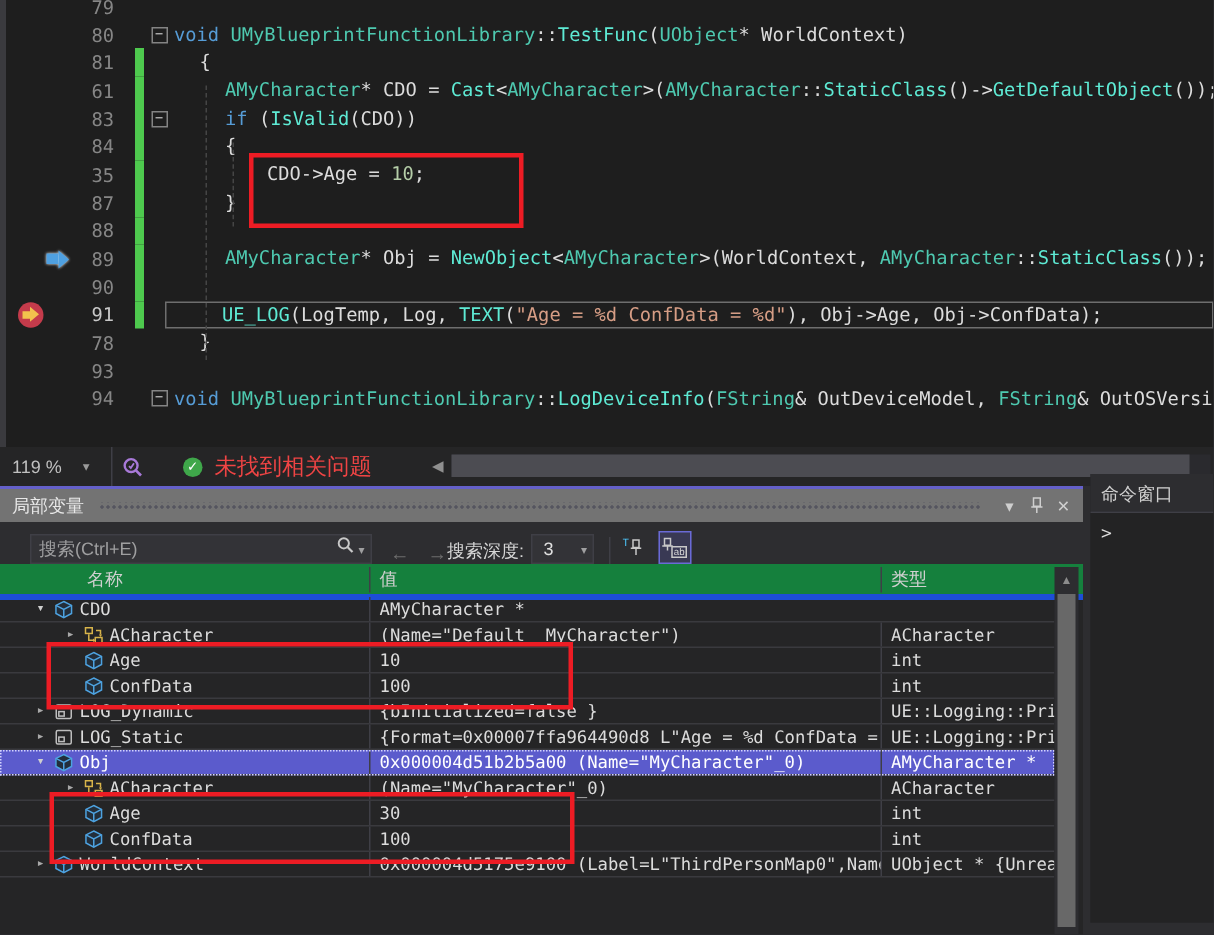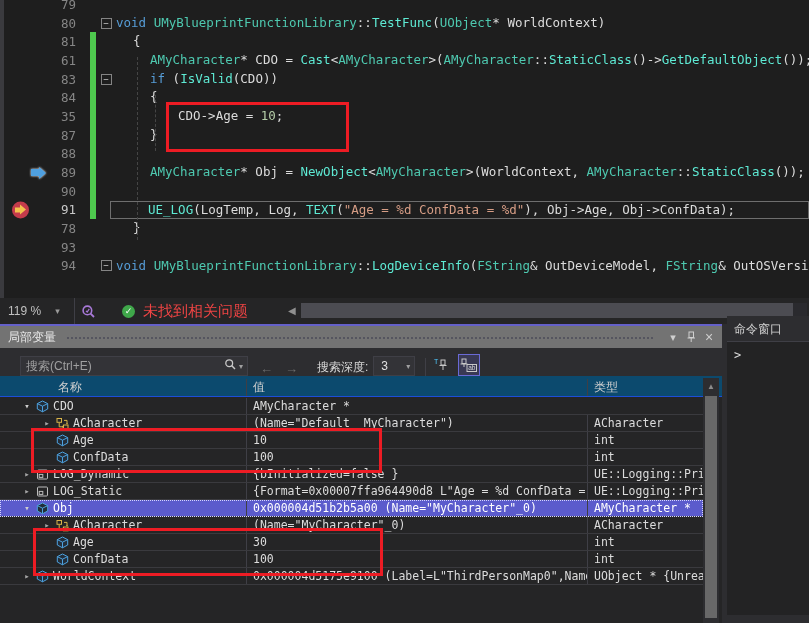--- a/index.html
+++ b/index.html
@@ -53,29 +53,29 @@
       background-image:radial-gradient(#55555f 1px,transparent 1.2px);background-size:4px 4px;background-position:0 1px}
   .tbtn{width:18px;height:18px;display:flex;align-items:center;justify-content:center;color:#cfcfcf;font-size:11px}
   .tbtn svg{display:block}
   
   #locals-toolbar{height:28px;display:flex;align-items:flex-end;background:#2d2d30;padding-left:20px}
   #search-box{width:228px;height:20px;background:#333337;border:1px solid #3f3f46;display:flex;align-items:center;box-sizing:border-box}
   #search-box .ph{flex:1;color:#9f9fa0;font-size:12px;padding-left:5px;white-space:nowrap;overflow:hidden}
   #search-box .mag{margin-right:2px}
   #search-box .caret{color:#9f9fa0;font-size:8px;margin-right:4px}
   .navarrow{color:#6d6d6d;font-size:13px;margin-left:12px}
-  #depth-label{color:#d6d6d6;font-size:12px;margin-left:19px;white-space:nowrap}
+  #depth-label{color:#d6d6d6;font-size:12px;margin-left:0;white-space:nowrap}
   #depth-combo{width:42px;height:20px;background:#333337;border:1px solid #3f3f46;margin-left:5px;display:flex;align-items:center;box-sizing:border-box}
   #depth-combo .v{flex:1;color:#e0e0e0;font-size:12px;padding-left:7px}
   #depth-combo .caret{color:#9f9fa0;font-size:8px;margin-right:4px}
   .vsep{width:1px;height:18px;background:#3f3f46;margin-left:10px}
   .icobtn{width:22px;height:22px;margin-left:5px;display:flex;align-items:center;justify-content:center;box-sizing:border-box}
   .icobtn.sel{border:1px solid #6a6ad6;background:rgba(98,98,214,.22)}
   
-  #grid-header{height:20px;display:flex;background:#0c4a6e;border-bottom:1px solid #1d4ed8;font-size:12px;color:#d0d0d0;align-items:flex-end}
+  #grid-header{height:20px;display:flex;background:#15803d;border-bottom:4px solid #1d4ed8;font-size:12px;color:#d0d0d0;align-items:center}
   #grid-header .h-name{flex:0 0 247px;padding-left:58px;border-right:1px solid #3f3f46;box-sizing:border-box}
   #grid-header .h-val{flex:0 0 341px;padding-left:6px;border-right:1px solid #3f3f46;box-sizing:border-box}
   #grid-header .h-type{flex:1;padding-left:6px}
   
   #locals-rows{position:absolute;left:0;top:72px;width:703px;bottom:0;overflow:hidden}
   .lr{display:flex;height:17px;border-bottom:1px solid #3a3a3e;box-sizing:border-box;align-items:center;
       font:11.5px "DejaVu Sans Mono",monospace;color:#dcdcdc}
   .lr .c-name{flex:0 0 247px;display:flex;align-items:center;height:100%;border-right:1px solid #3f3f46;box-sizing:border-box;overflow:hidden}
   .lr .c-val{flex:0 0 341px;padding-left:6px;height:100%;display:flex;align-items:center;border-right:1px solid #3f3f46;box-sizing:border-box;overflow:hidden;white-space:nowrap}
   .lr .c-type{flex:1;padding-left:6px;height:100%;display:flex;align-items:center;overflow:hidden;white-space:nowrap}

